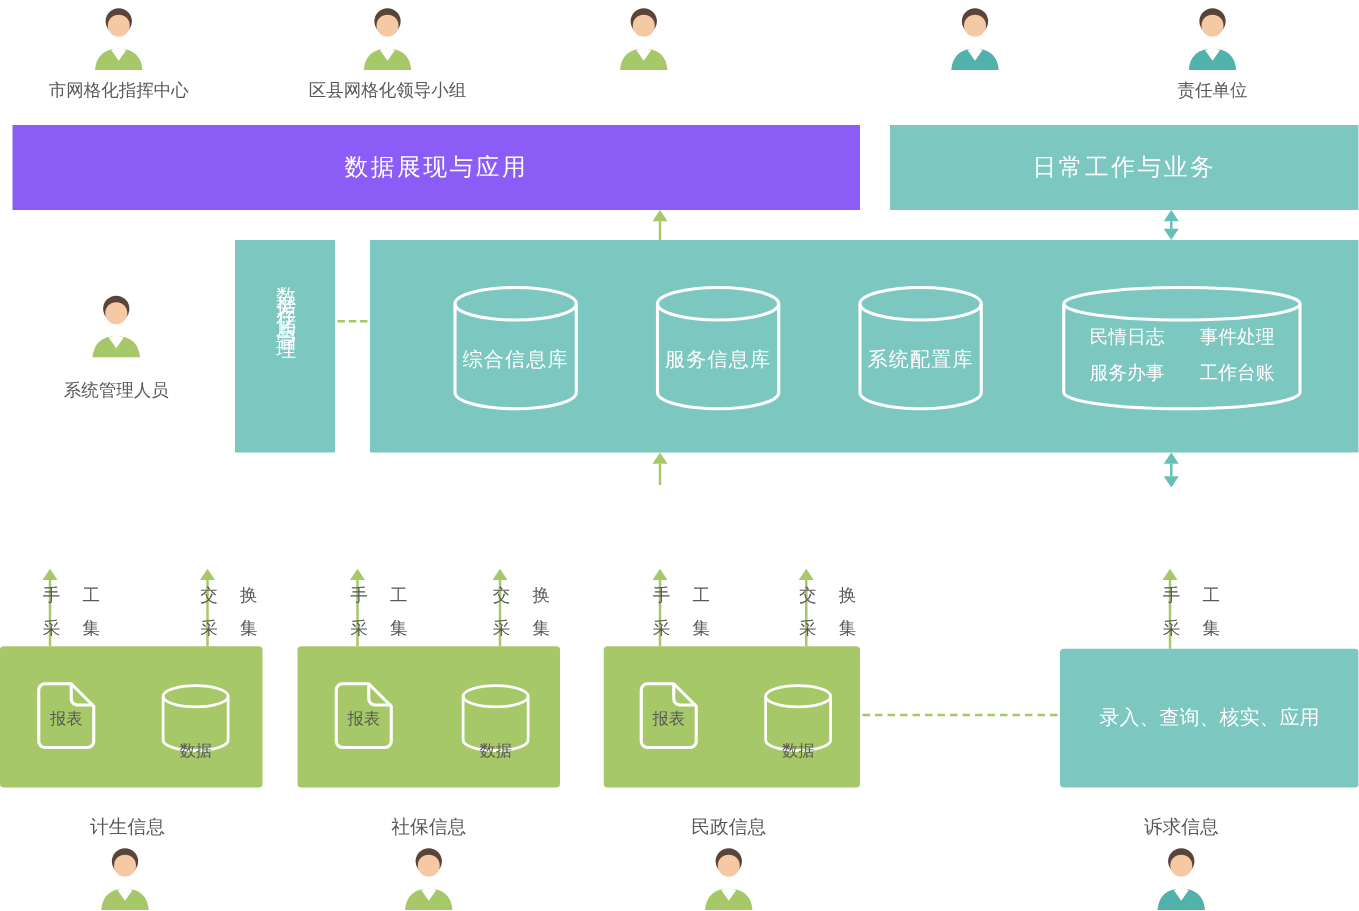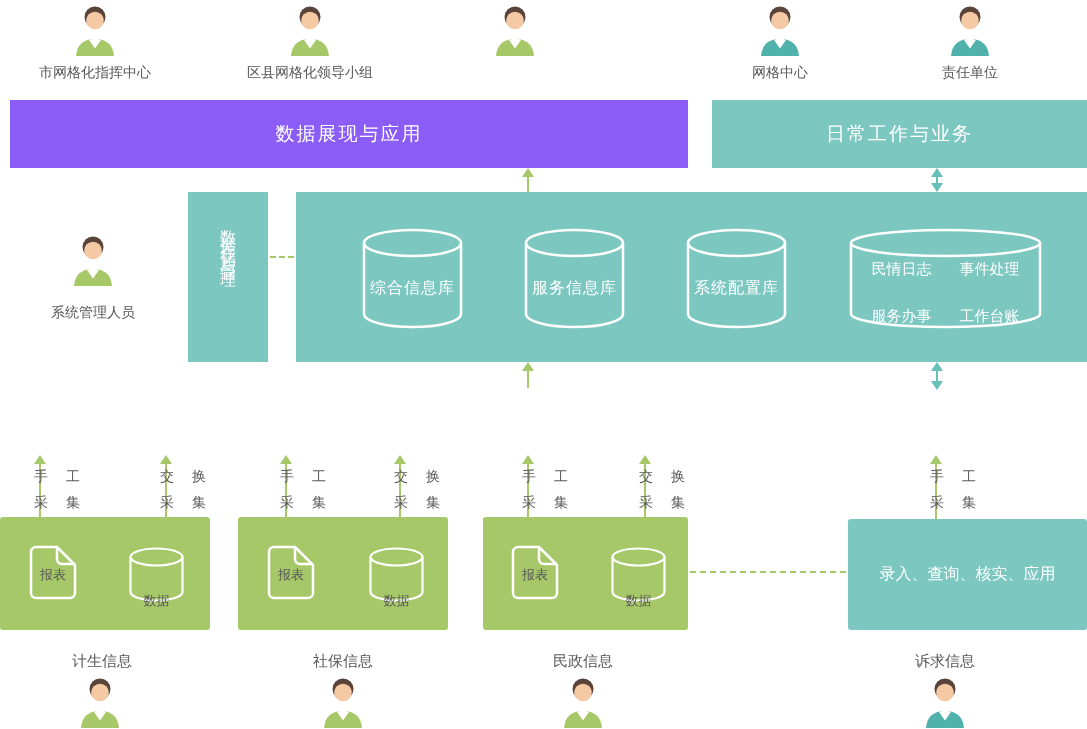--- a/index.html
+++ b/index.html
@@ -37,21 +37,21 @@
   .cl{position:absolute;width:80px;text-align:right;font-size:14px;line-height:26px;
       color:#595757;word-spacing:14px;}
   
   .cyl{position:absolute;}
   .cyl svg{display:block;}
   .cyl-label{position:absolute;left:0;right:0;top:50px;text-align:center;
              color:#ffffff;font-size:16px;letter-spacing:1px;}
   .smcyl-label{position:absolute;left:0;right:0;top:24px;text-align:center;
                color:#595757;font-size:13px;margin-top:21px;}
   .bigrows{position:absolute;left:0;right:0;top:32px;display:flex;flex-direction:column;
-           gap:28px;align-items:center;color:#ffffff;font-size:15px;}
+           gap:10px;align-items:center;color:#ffffff;font-size:15px;}
   .bigrow{display:flex;gap:28px;}
   
   .doc{position:absolute;}
   .doc-label{position:absolute;left:0;right:0;top:22px;text-align:center;
              font-size:13px;color:#595757;}
   .person{position:absolute;width:46px;height:52px;}
 </style>
 </head>
 <body>
 
@@ -83,21 +83,20 @@
       </svg></div>
   <div class="person" style="left:947px;top:4px"><svg width="46" height="52" viewBox="0 0 46 52">
         <circle cx="23" cy="13" r="10.5" fill="#5a4339"></circle>
         <circle cx="23" cy="16.5" r="8.8" fill="#f6c9a5"></circle>
         <path d="M4 52 q1.5 -17 19 -17 q17.5 0 19 17 z" fill="#50b2aa"></path>
         <path d="M17 36 l6 8.5 l6 -8.5 q-6 -3 -12 0 z" fill="#ffffff"></path>
       </svg></div>
 
   <div class="lbl" style="left:5px;top:64px;width:180px">市网格化指挥中心</div>
   <div class="lbl" style="left:220px;top:64px;width:180px">区县网格化领导小组</div>
-  <div class="lbl" style="left:690px;top:64px;width:180px">网格中心</div>
   <div class="lbl" style="left:880px;top:64px;width:180px">责任单位</div>
 
   <div class="bar green" style="left:10px;top:100px;width:678px;height:68px">
     <span>数据展现与应用</span>
   </div>
   <div class="bar teal" style="left:712px;top:100px;width:375px;height:68px">
     <span>日常工作与业务</span>
   </div>
 
   <div class="arr" style="left:527px;top:177px;height:15px"></div>

